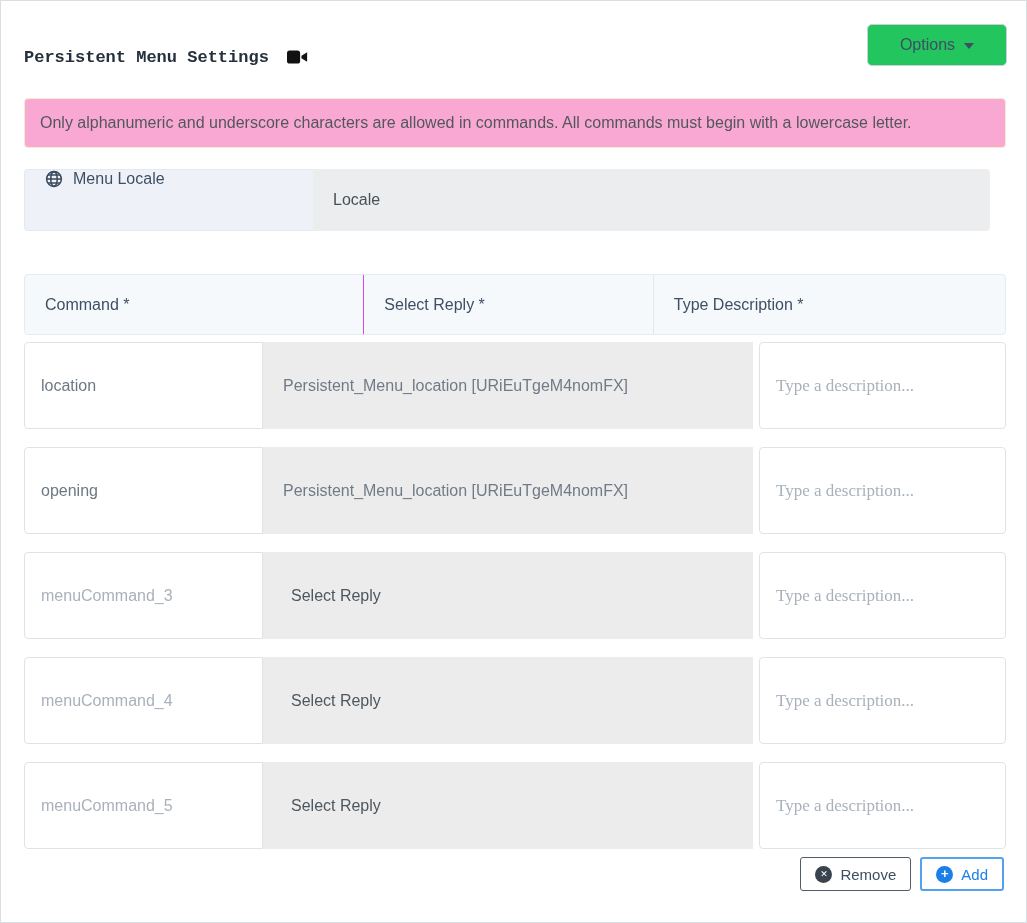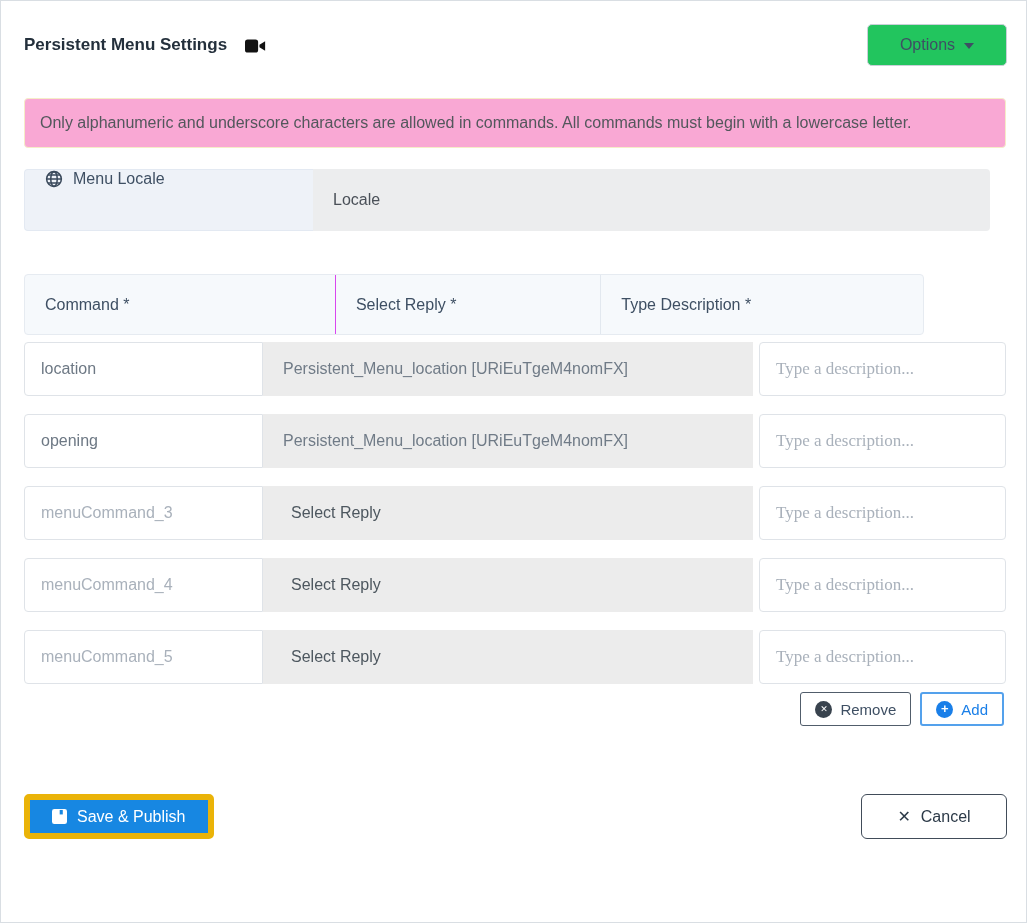--- a/index.html
+++ b/index.html
@@ -19,21 +19,21 @@
   }
 
   
   .hdr {
     margin: 23px 19px 0 23px;
     height: 44px;
     display: flex;
     justify-content: space-between;
     align-items: flex-start;
   }
-  .hdr-left { display: flex; align-items: flex-end; margin-top: 11px; gap: 18px; }
+  .hdr-left { display: flex; align-items: flex-start; margin-top: 24px; gap: 18px; font-family: Liberation Mono, monospace; }
   .page-title { font-size: 17px; font-weight: 700; color: #24303c; }
   .cam-icon { display: inline-flex; align-items: center; }
   .btn-options {
     min-width: 140px; height: 42px;
     background: #22c55e;
     border: 1px solid #c9d0d8;
     border-radius: 5px;
     display: inline-flex; align-items: center; justify-content: center; gap: 9px;
     font-size: 16px; color: #3e4f63;
     font-family: inherit;
@@ -78,34 +78,34 @@
     background: #ecedee;
     border-radius: 0 4px 4px 0;
     display: flex; align-items: center;
     padding: 0 20px;
     color: #4a5058;
   }
 
   
   .thead {
     margin: 43px 0 0 23px;
-    width: 900px; height: 61px;
+    width: 982px; height: 61px;
     background: #f6f9fc;
     border: 1px solid #e6ebf1;
     border-radius: 4px;
     display: flex;
   }
   .th { display: flex; align-items: center; padding-left: 20px; color: #3e4f63; }
   .th-command { width: 339px; }
   .th-reply { width: 290px; border-left: 1px solid #d946ef; }
   .th-desc { width: 353px; border-left: 1px solid #e2e8ef; }
 
   
   .rows { margin-left: 23px; width: 982px; }
-  .cmd-row { height: 54px; display: flex; margin-top: 18px; }
+  .cmd-row { height: 87px; display: flex; margin-top: 18px; }
   .cmd-row.first { margin-top: 7px; }
   .cmd-input {
     width: 239px; height: 100%;
     background: #fff;
     border: 1px solid #dfe3e8;
     border-radius: 4px 0 0 4px;
     padding: 0 16px;
     font-family: inherit; font-size: 16px;
     color: #6d7884;
     outline: none;

